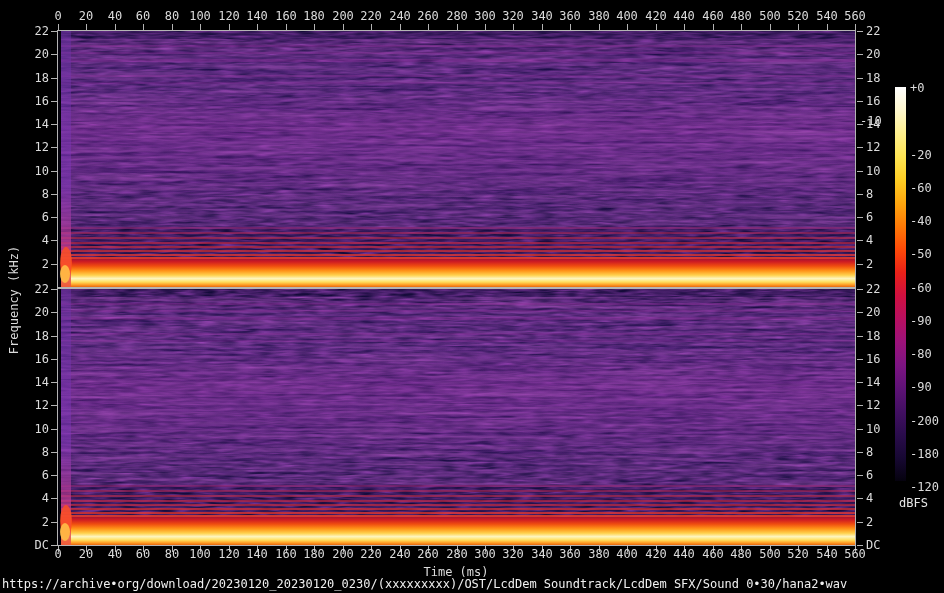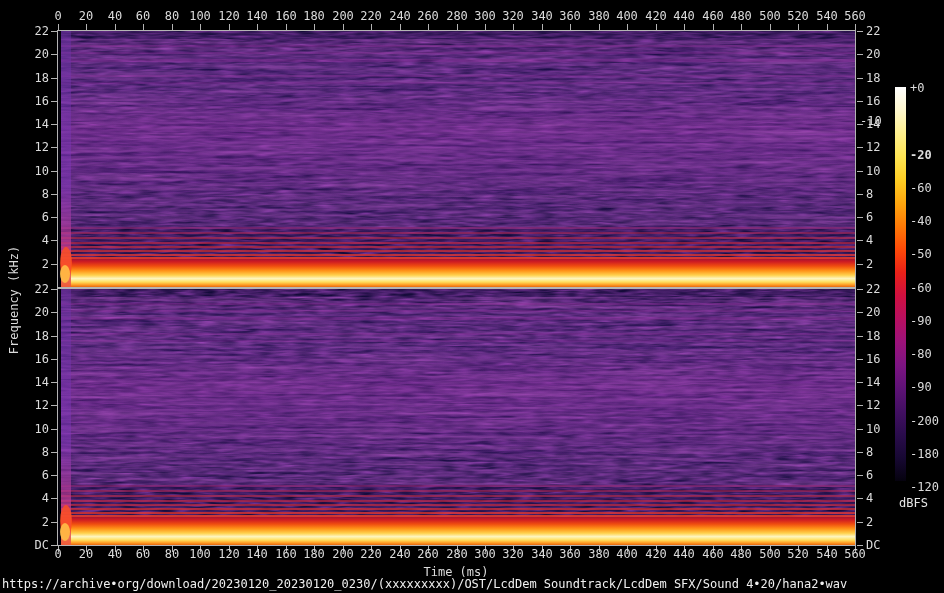--- a/index.html
+++ b/index.html
@@ -159,21 +159,21 @@
       <rect x="3" width="10" height="256" fill="url(#burst-2)"></rect>
       <ellipse cx="8" cy="232" rx="6" ry="16" fill="rgba(255,80,30,0.8)"></ellipse>
       <ellipse cx="7" cy="243" rx="5" ry="9" fill="rgba(255,190,70,0.9)"></ellipse>
     </svg>
   </div>
 
   <div id="freq-label">Frequency (kHz)</div>
   <div id="time-label">Time (ms)</div>
   <div id="colorbar" style="background: linear-gradient(rgb(255, 255, 255), rgb(255, 248, 207), rgb(255, 240, 142), rgb(255, 229, 84), rgb(255, 206, 36), rgb(255, 167, 14), rgb(255, 122, 6), rgb(255, 74, 8), rgb(234, 33, 24), rgb(208, 16, 64), rgb(184, 15, 96), rgb(156, 18, 122), rgb(125, 20, 130), rgb(94, 18, 118), rgb(66, 15, 98), rgb(42, 12, 76), rgb(23, 8, 51), rgb(5, 2, 14));"></div>
   <div id="dbfs-label">dBFS</div>
-  <div id="footer-url">https://archive•org/download/20230120_20230120_0230/(xxxxxxxxx)/OST/LcdDem Soundtrack/LcdDem SFX/Sound 4•20/hana2•wav</div>
+  <div id="footer-url">https://archive•org/download/20230120_20230120_0230/(xxxxxxxxx)/OST/LcdDem Soundtrack/LcdDem SFX/Sound 0•30/hana2•wav</div>
 
 <div class="tick" style="left: 58px; top: 24px; width: 1px; height: 6px;"></div>
     <div class="tick" style="left: 58px; top: 546px; width: 1px; height: 6px;"></div>
     <div class="lbl center" style="left: 58px; top: 10px;">0</div>
     <div class="lbl center" style="left: 58px; top: 548px;">0</div>
     <div class="tick" style="left: 86px; top: 24px; width: 1px; height: 6px;"></div>
     <div class="tick" style="left: 86px; top: 546px; width: 1px; height: 6px;"></div>
     <div class="lbl center" style="left: 86px; top: 10px;">20</div>
     <div class="lbl center" style="left: 86px; top: 548px;">20</div>
     <div class="tick" style="left: 115px; top: 24px; width: 1px; height: 6px;"></div>
@@ -371,21 +371,21 @@
     <div class="tick" style="left: 51px; top: 522px; width: 6px; height: 1px;"></div>
     <div class="tick" style="left: 857px; top: 522px; width: 6px; height: 1px;"></div>
     <div class="lbl right" style="left: 10px; top: 516px; width: 39px;">2</div>
     <div class="lbl" style="left: 866px; top: 516px;">2</div>
     <div class="tick" style="left: 51px; top: 545px; width: 6px; height: 1px;"></div>
     <div class="tick" style="left: 857px; top: 545px; width: 6px; height: 1px;"></div>
     <div class="lbl right" style="left: 10px; top: 539px; width: 39px;">DC</div>
     <div class="lbl" style="left: 866px; top: 539px;">DC</div>
     <div class="lbl" style="left: 910px; top: 82px;">+0</div>
     <div class="lbl" style="left: 860px; top: 115.25px;">-10</div>
-    <div class="lbl" style="left: 910px; top: 148.5px; font-weight: bold;">-20</div>
+    <div class="lbl" style="left: 910px; top: 148.5px;">-20</div>
     <div class="lbl" style="left: 910px; top: 181.75px;">-60</div>
     <div class="lbl" style="left: 910px; top: 215px;">-40</div>
     <div class="lbl" style="left: 910px; top: 248.25px;">-50</div>
     <div class="lbl" style="left: 910px; top: 281.5px;">-60</div>
     <div class="lbl" style="left: 910px; top: 314.75px;">-90</div>
     <div class="lbl" style="left: 910px; top: 348px;">-80</div>
     <div class="lbl" style="left: 910px; top: 381.25px;">-90</div>
     <div class="lbl" style="left: 910px; top: 414.5px;">-200</div>
     <div class="lbl" style="left: 910px; top: 447.75px;">-180</div>
     <div class="lbl" style="left: 910px; top: 481px;">-120</div>

